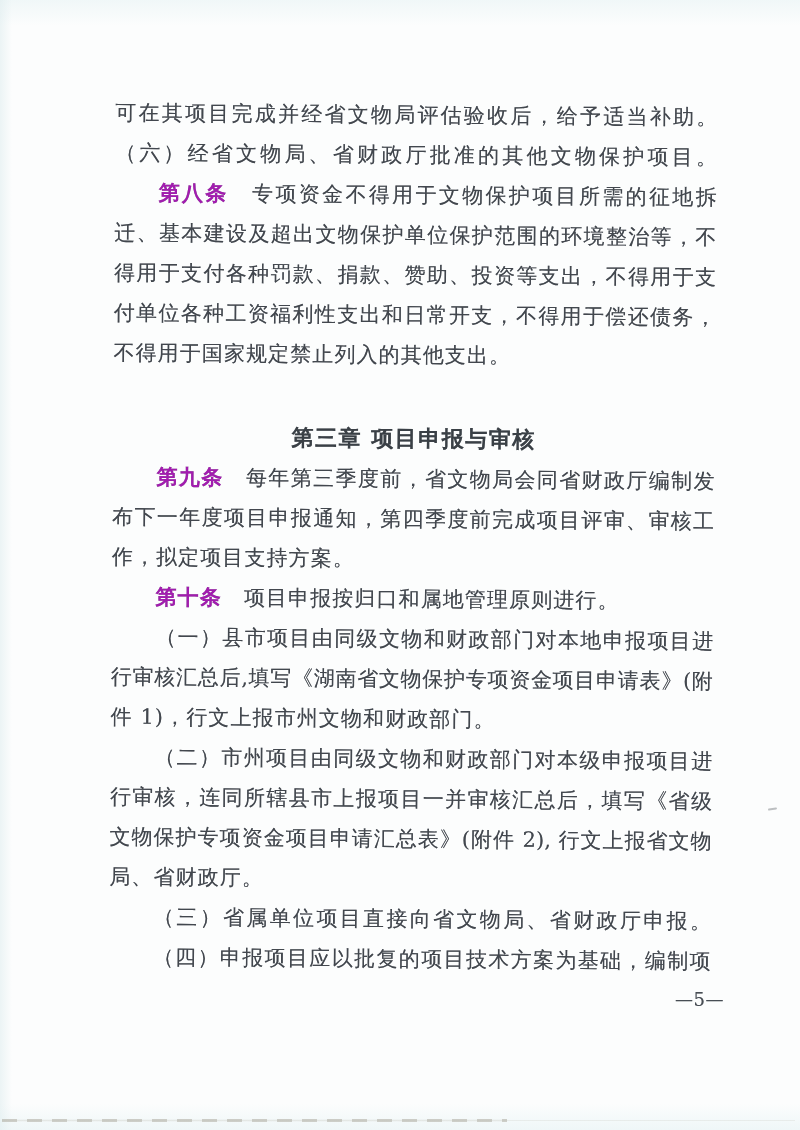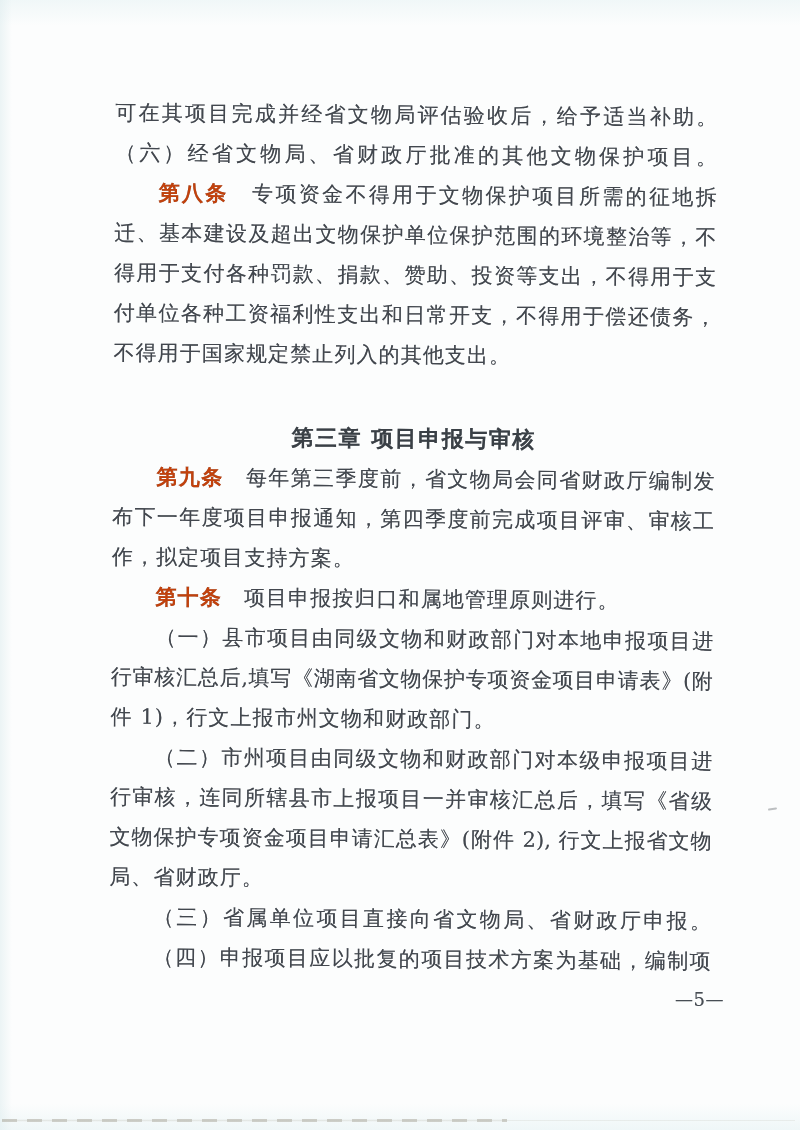--- a/index.html
+++ b/index.html
@@ -96,21 +96,21 @@
     font-family: "DejaVu Sans", sans-serif;
     font-weight: 700;
     font-size: 22px;
     letter-spacing: 1.5px;
     color: #3a4046;
     white-space: nowrap;
   }
   .article-no {
     font-family: Liberation Sans, sans-serif;
     font-weight: 700;
-    color: #c2410c;
+    color: #a21caf;
   }
   .page-number {
     position: absolute;
     top: 989px;
     right: 76px;
     font-size: 18px;
     letter-spacing: 0.5px;
     color: #474d54;
     text-shadow: 0 0 0.5px rgba(66,71,78,0.5);
   }

